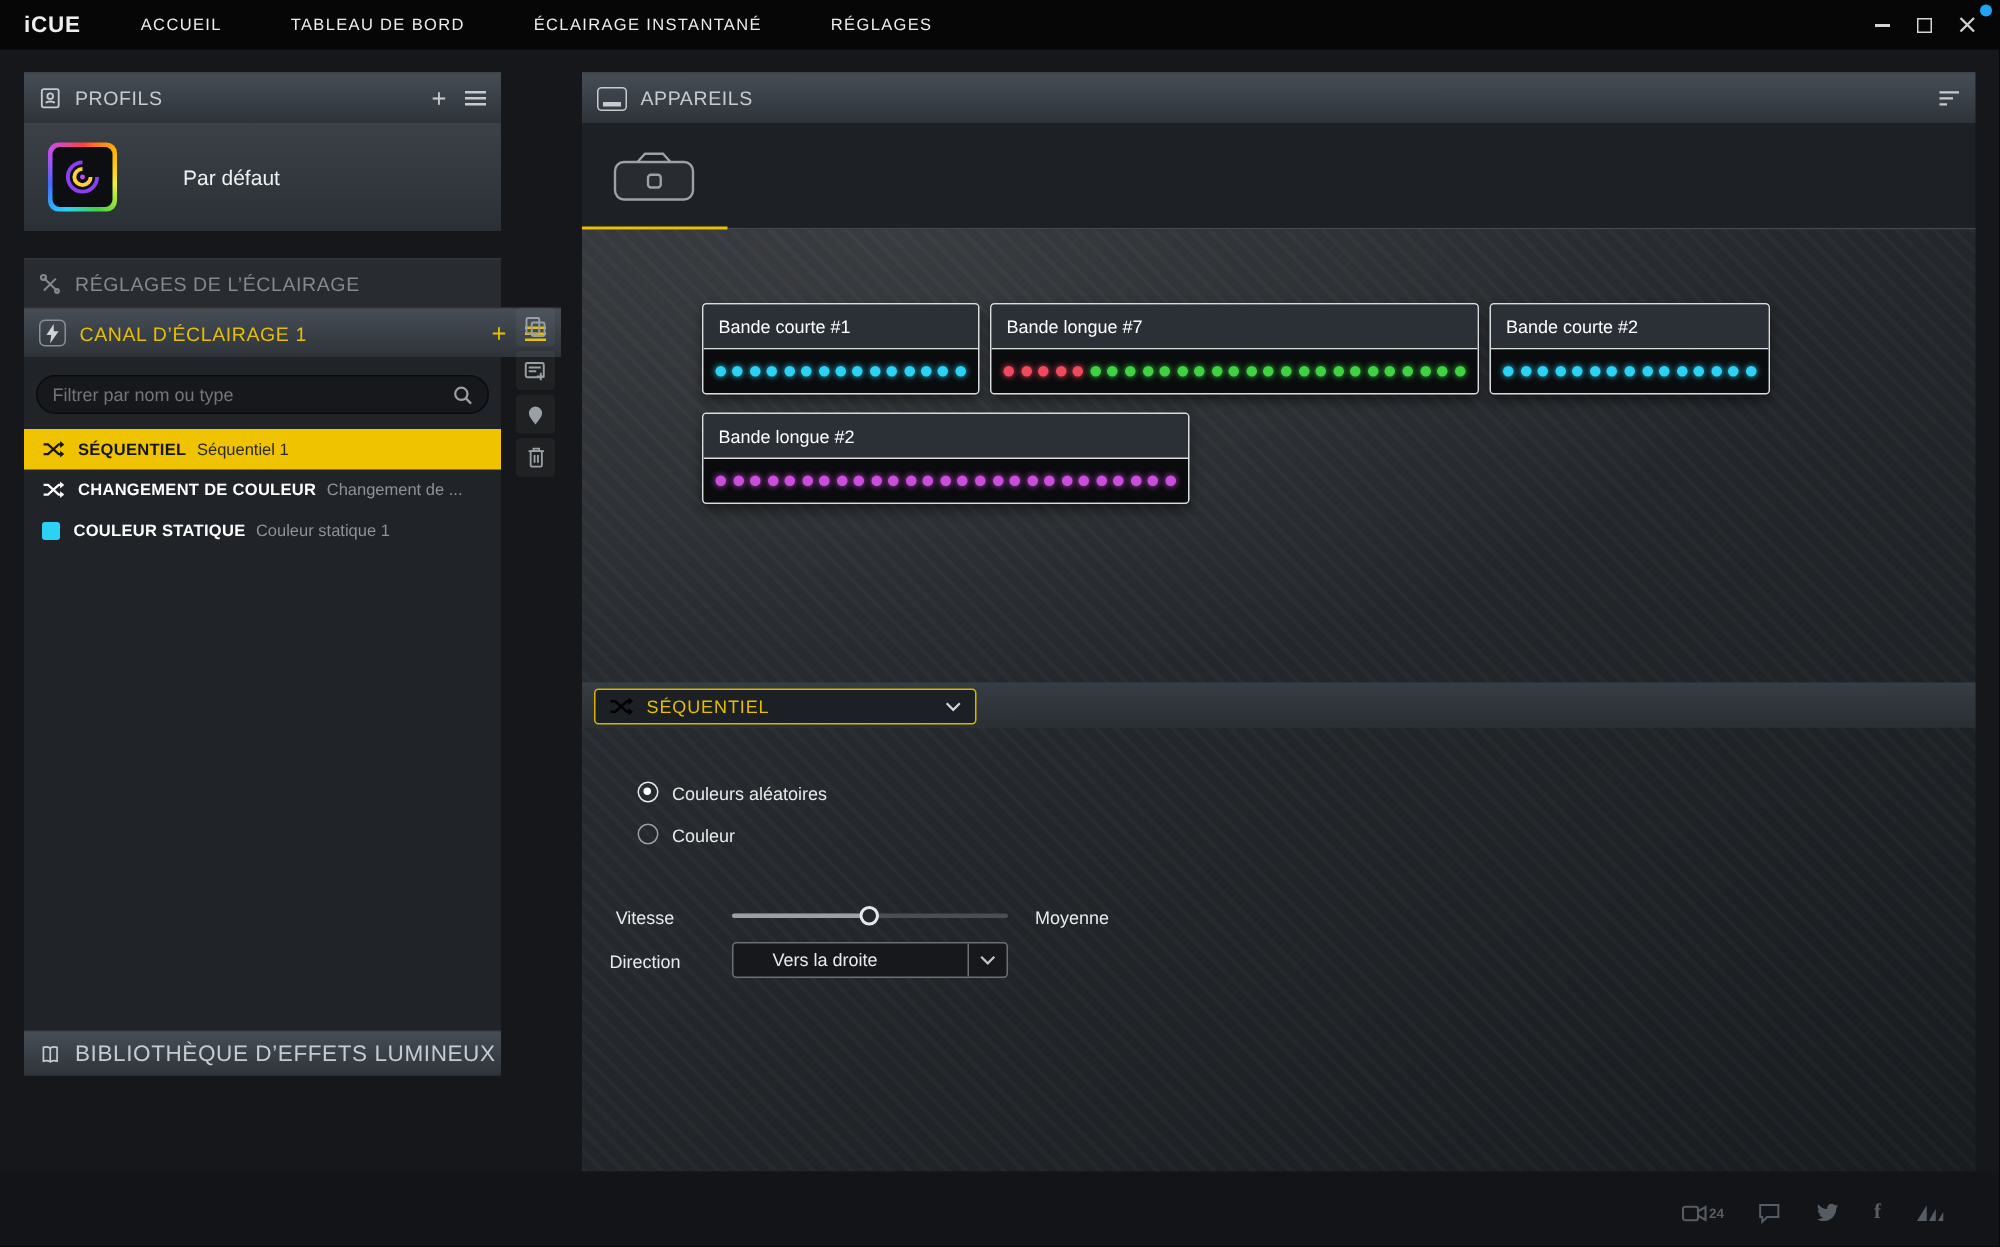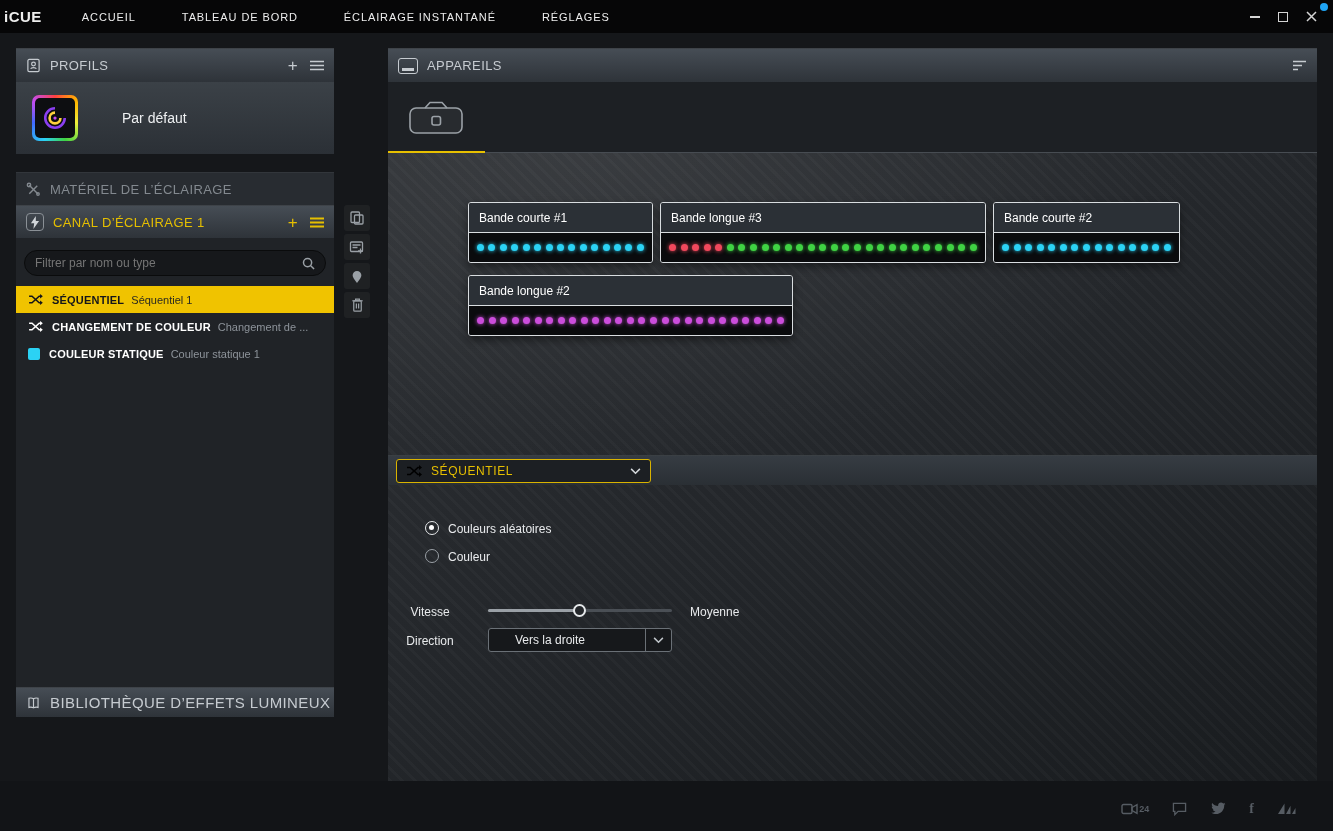--- a/index.html
+++ b/index.html
@@ -2,21 +2,21 @@
 <html><head>
 <meta charset="utf-8">
 <style>
   *{margin:0;padding:0;box-sizing:border-box}
   html,body{background:#000}
   #app{position:relative;width:1333px;height:831px;background:#15171a;font-family:"Liberation Sans",sans-serif;overflow:hidden}
   .abs{position:absolute}
 
   
   .titlebar{position:absolute;left:0;top:0;width:1333px;height:33px;background:#060607;display:flex;align-items:center;color:#ededed}
-  .logo{margin-left:4px;font-size:15px;font-weight:bold;letter-spacing:.5px}
+  .logo{margin-left:16px;font-size:15px;font-weight:bold;letter-spacing:.5px}
   .menu{display:flex;gap:46px;margin-left:40px;font-size:11px;letter-spacing:.9px}
   .menu span{cursor:default}
   .winctrl{position:absolute;right:16px;top:0;height:33px;display:flex;align-items:center;gap:18px;color:#d4d4d4}
   .win-min{width:10px;height:2px;background:#d4d4d4}
   .win-max{width:10px;height:10px;border:1.4px solid #d4d4d4}
   .notif-dot{position:absolute;right:5px;top:3px;width:8px;height:8px;border-radius:50%;background:#1fa4f4}
 
   
   .bar{background:linear-gradient(#464d55,#2e3339);display:flex;align-items:center;color:#c6cbd0;font-size:13px;letter-spacing:.4px;padding:0 10px;border-top:1px solid rgba(255,255,255,.08)}
   .bar .lbl{margin-left:9px;white-space:nowrap}
@@ -156,24 +156,24 @@
 
   <div class="bar bar-dim abs" style="left:16px;top:172px;width:318px;height:33px;color:#83898f">
     <span class="icon">
       <svg width="15" height="15" viewBox="0 0 16 16" fill="none" stroke="currentColor" stroke-width="1.5">
         <path d="M3.5 12.5L12 4"></path>
           <path d="M3.5 3.5L12.5 12.5"></path>
           <circle cx="3.2" cy="3.2" r="1.8"></circle>
           <circle cx="12.8" cy="12.8" r="1.3"></circle>
       </svg>
     </span>
-    <span class="lbl">MATÉRIEL DE L’ÉCLAIRAGE</span>
-  </div>
-
-  <div class="bar abs" style="left:16px;top:205px;width:318px;height:33px">
+    <span class="lbl">RÉGLAGES DE L’ÉCLAIRAGE</span>
+  </div>
+
+  <div class="bar abs" style="left:16px;top:205px;width:358px;height:33px">
     <span class="sq-bolt">
       <svg width="10" height="13" viewBox="0 0 12 16">
           <polygon points="7,0 1,9 5,9 4,16 11,6 7,6" fill="#d0d4d8"></polygon>
         </svg>
     </span>
     <span class="lbl yellow">CANAL D’ÉCLAIRAGE 1</span>
     <span class="bar-right yellow">
       <span class="plus">+</span>
       <span class="icon">
         <svg width="14" height="11" viewBox="0 0 14 11">
@@ -308,21 +308,21 @@
           <span class="led" style="background: rgb(43, 210, 244); box-shadow: rgb(43, 210, 244) 0px 0px 4px;"></span>
           <span class="led" style="background: rgb(43, 210, 244); box-shadow: rgb(43, 210, 244) 0px 0px 4px;"></span>
           <span class="led" style="background: rgb(43, 210, 244); box-shadow: rgb(43, 210, 244) 0px 0px 4px;"></span>
           <span class="led" style="background: rgb(43, 210, 244); box-shadow: rgb(43, 210, 244) 0px 0px 4px;"></span>
           <span class="led" style="background: rgb(43, 210, 244); box-shadow: rgb(43, 210, 244) 0px 0px 4px;"></span>
           <span class="led" style="background: rgb(43, 210, 244); box-shadow: rgb(43, 210, 244) 0px 0px 4px;"></span>
         </div>
     </div>
 
     <div class="strip-card" style="left:272px;top:49px;width:326px">
-      <div class="strip-label">Bande longue #3</div>
+      <div class="strip-label">Bande longue #7</div>
       <div class="strip-leds">
           <span class="led" style="background: rgb(240, 72, 92); box-shadow: rgb(240, 72, 92) 0px 0px 4px;"></span>
           <span class="led" style="background: rgb(240, 72, 92); box-shadow: rgb(240, 72, 92) 0px 0px 4px;"></span>
           <span class="led" style="background: rgb(240, 72, 92); box-shadow: rgb(240, 72, 92) 0px 0px 4px;"></span>
           <span class="led" style="background: rgb(240, 72, 92); box-shadow: rgb(240, 72, 92) 0px 0px 4px;"></span>
           <span class="led" style="background: rgb(240, 72, 92); box-shadow: rgb(240, 72, 92) 0px 0px 4px;"></span>
           <span class="led" style="background: rgb(63, 210, 67); box-shadow: rgb(63, 210, 67) 0px 0px 4px;"></span>
           <span class="led" style="background: rgb(63, 210, 67); box-shadow: rgb(63, 210, 67) 0px 0px 4px;"></span>
           <span class="led" style="background: rgb(63, 210, 67); box-shadow: rgb(63, 210, 67) 0px 0px 4px;"></span>
           <span class="led" style="background: rgb(63, 210, 67); box-shadow: rgb(63, 210, 67) 0px 0px 4px;"></span>

